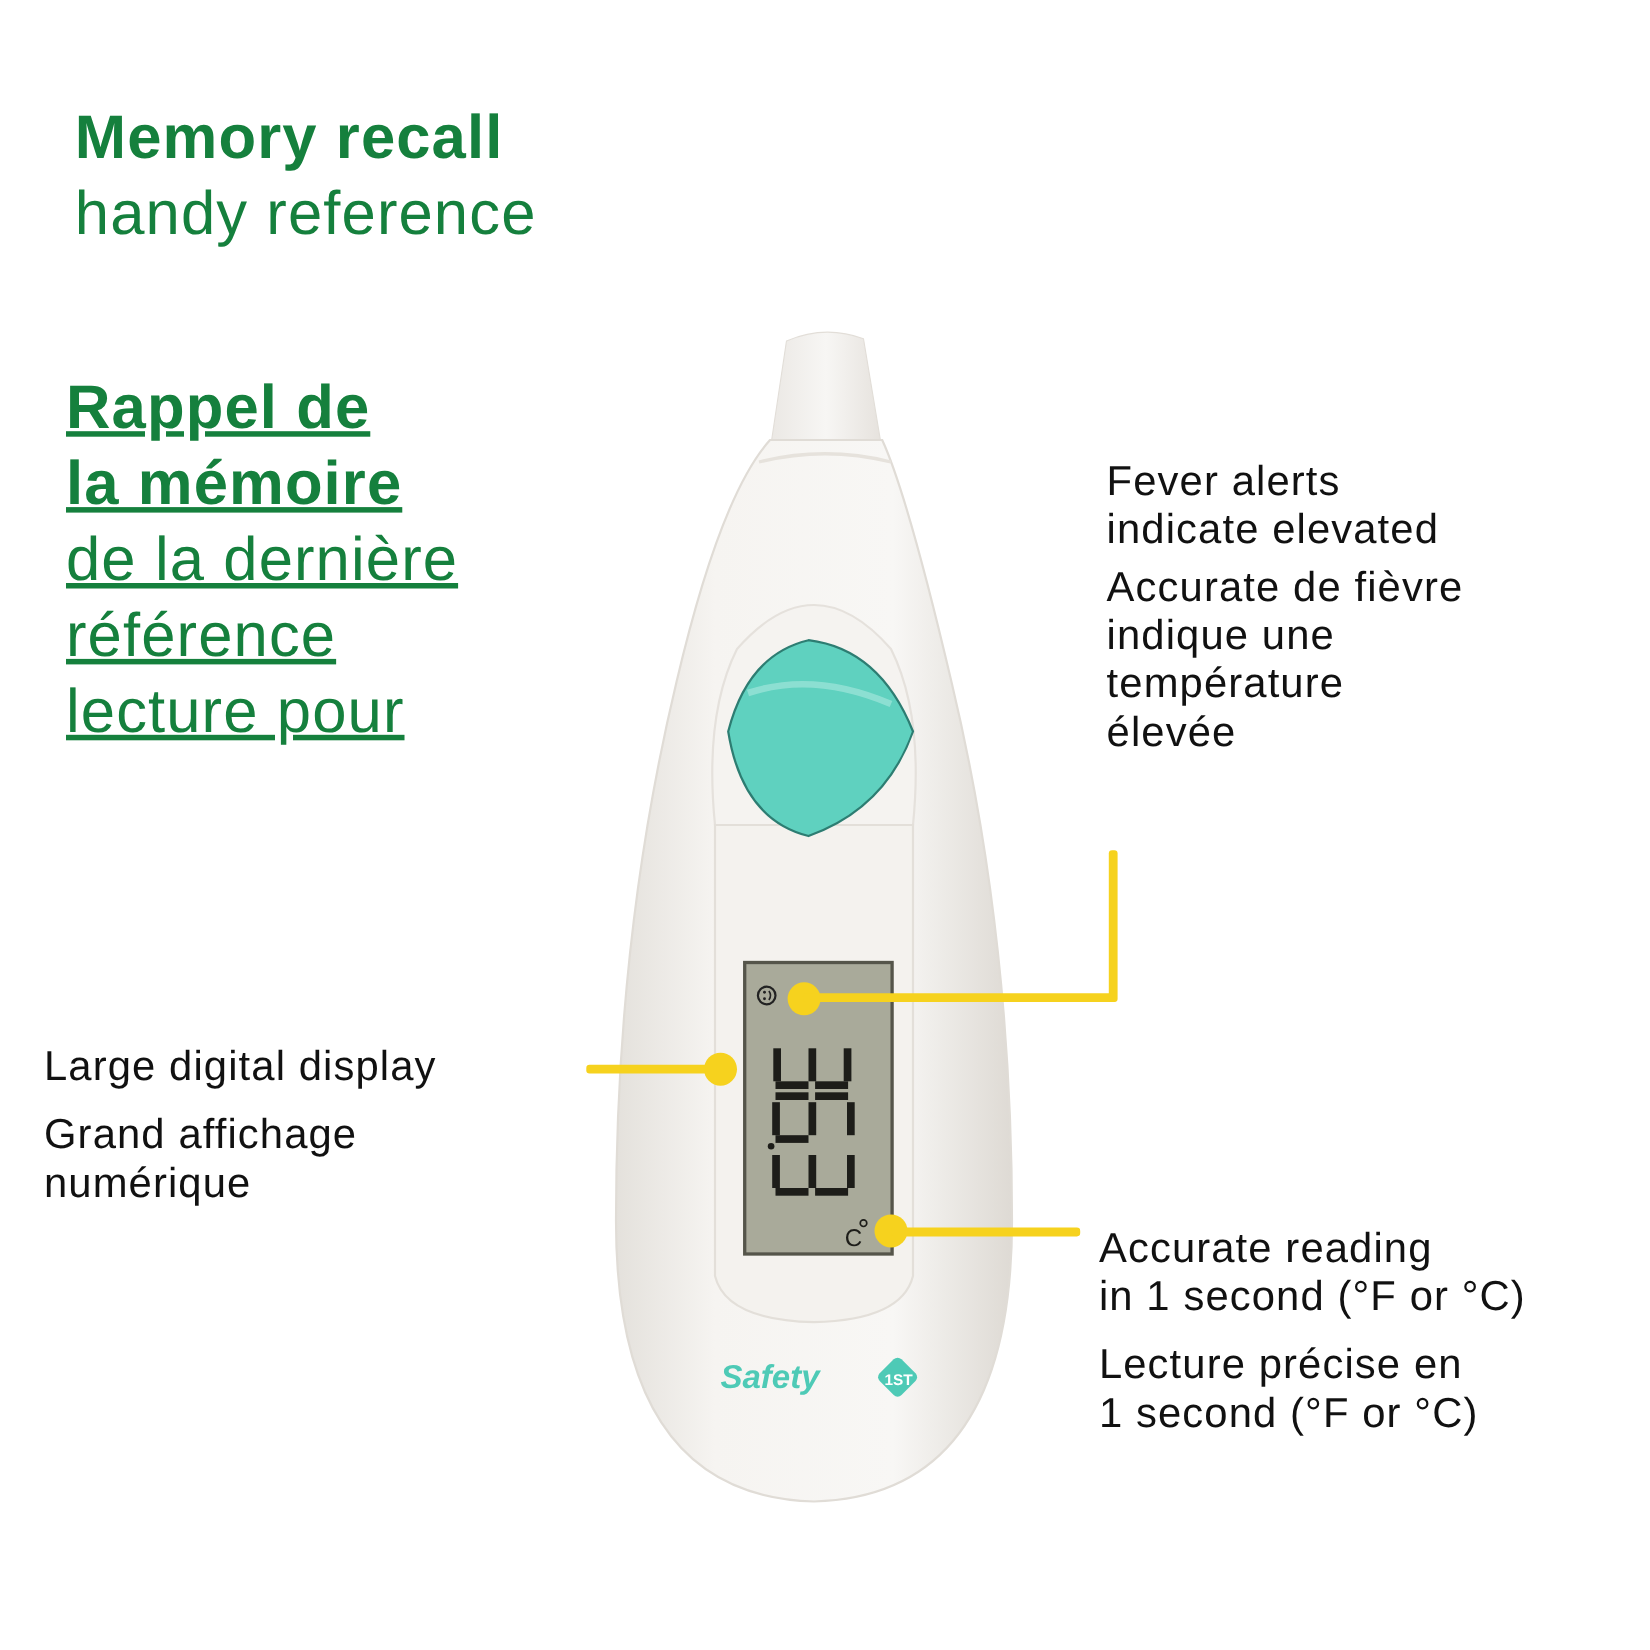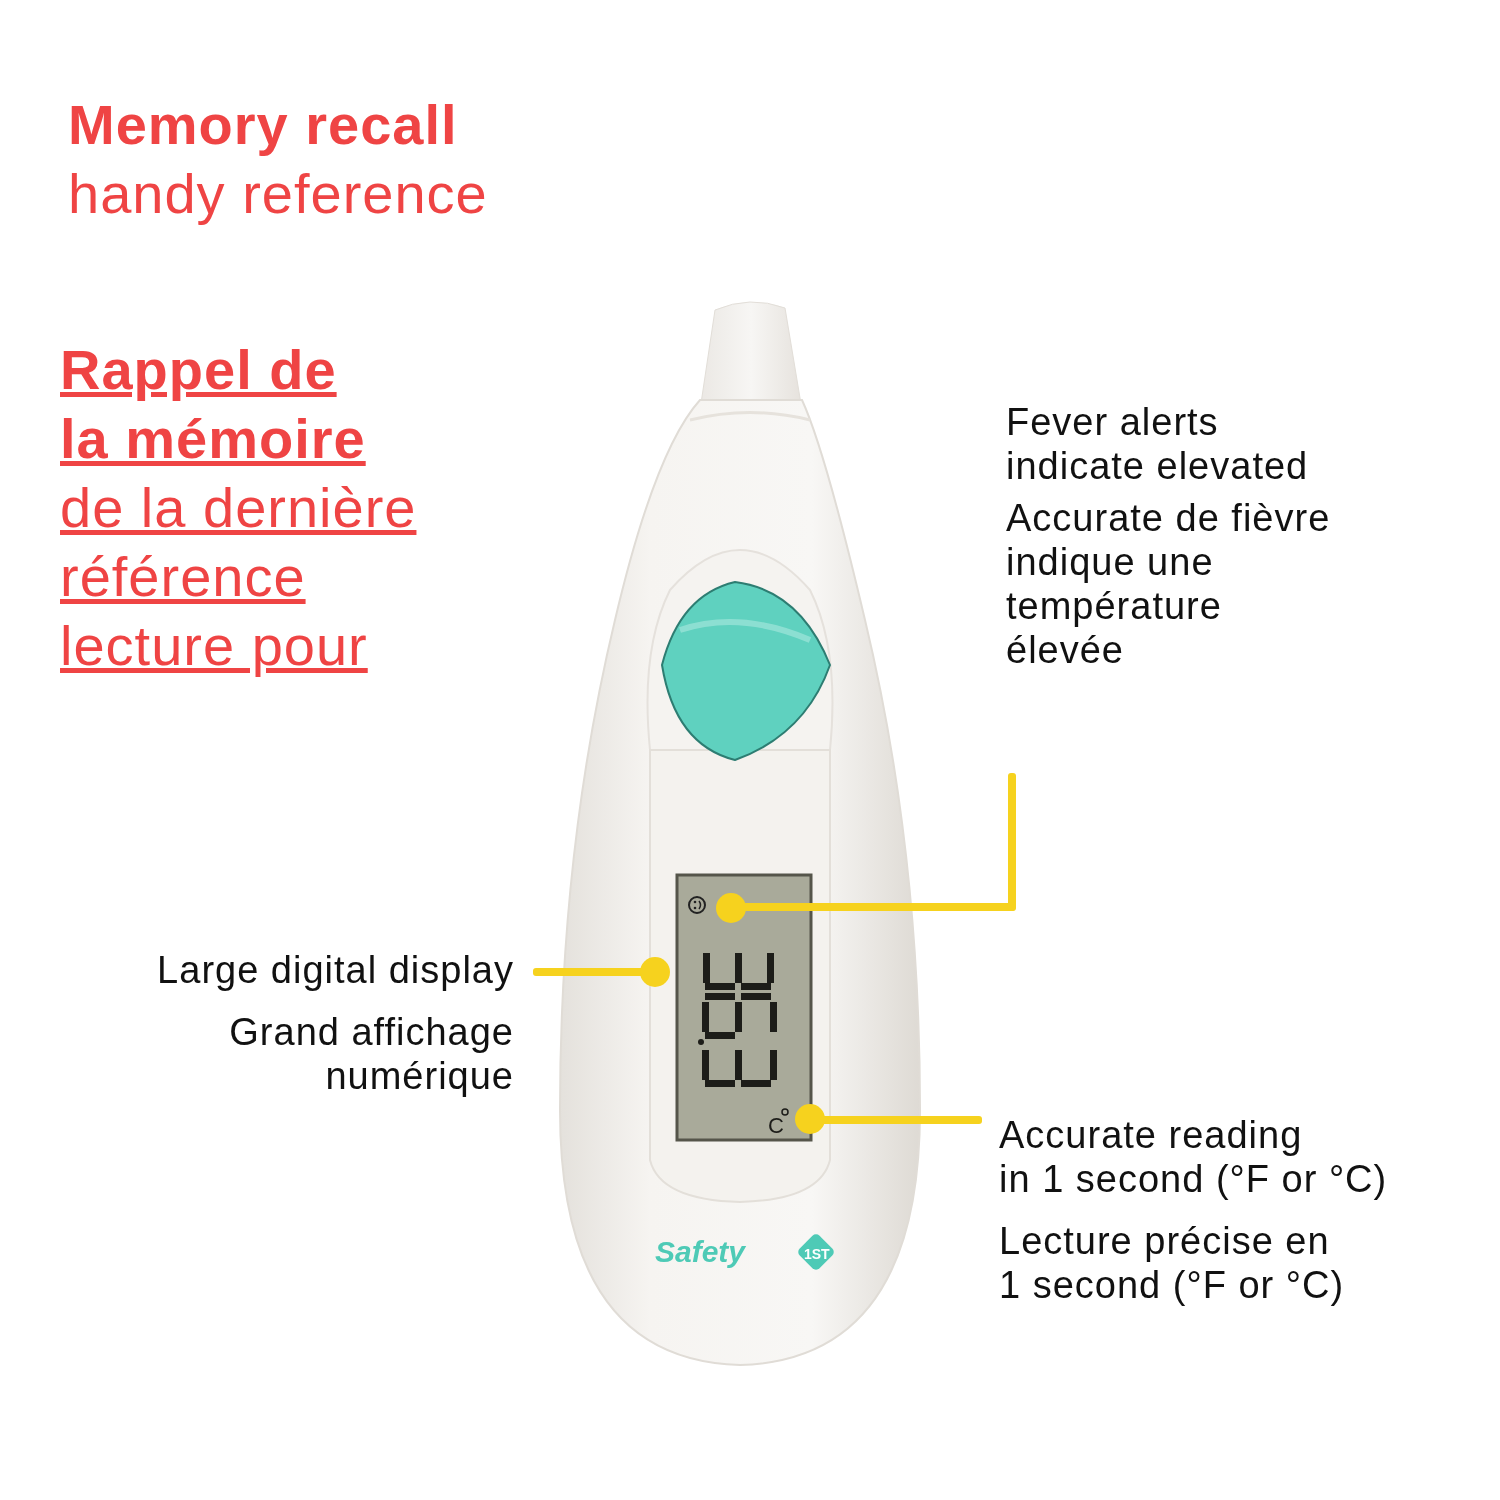--- a/index.html
+++ b/index.html
@@ -1,22 +1,22 @@
 <!DOCTYPE html>
 <html><head>
 <meta charset="utf-8">
 <style>
   html, body { margin:0; padding:0; }
   body { width:1500px; height:1500px; background:#ffffff; position:relative; overflow:hidden;
          font-family:"Liberation Sans", "DejaVu Sans", sans-serif; color:#111; }
   .block { position:absolute; }
-  .txt { font-size:56px; line-height:69px; letter-spacing:1px; color:#ef4444; }
+  .txt { font-size:56px; line-height:69px; letter-spacing:1px; color:#15803d; }
   .bold { font-weight:bold; }
   .feat { font-size:38px; line-height:44px; letter-spacing:1px; color:#111; }
-  .right { text-align:right; }
+  .right { text-align:left; }
   .line { position:absolute; background:#f6d21e; border-radius:3px; }
   .dot { position:absolute; width:30px; height:30px; border-radius:50%; background:#f6d21e; }
   #device { position:absolute; left:540px; top:290px; width:400px; height:1080px; }
 </style>
 </head>
 <body>
 
 <div class="block txt" style="left:68px; top:90px;">
   <div class="bold">Memory recall</div>
   <div>handy reference</div>
@@ -109,21 +109,21 @@
 </div>
 <div>
   <div class="line" style="left:533px; top:968px; width:120px; height:8px;"></div>
   <div class="dot" style="left:640px; top:957px;"></div>
 </div>
 <div>
   <div class="dot" style="left:795px; top:1104px;"></div>
   <div class="line" style="left:810px; top:1116px; width:172px; height:8px;"></div>
 </div>
 
-<div class="block feat" style="left:1006px; top:400px;">
+<div class="block feat" style="left:1006px; top:416px;">
   <div>Fever alerts</div>
   <div>indicate elevated</div>
   <div style="height:8px"></div>
   <div>Accurate de fièvre</div>
   <div>indique une</div>
   <div>température</div>
   <div>élevée</div>
 </div>
 
 <div class="block feat right" style="left:40px; width:474px; top:948px;">

